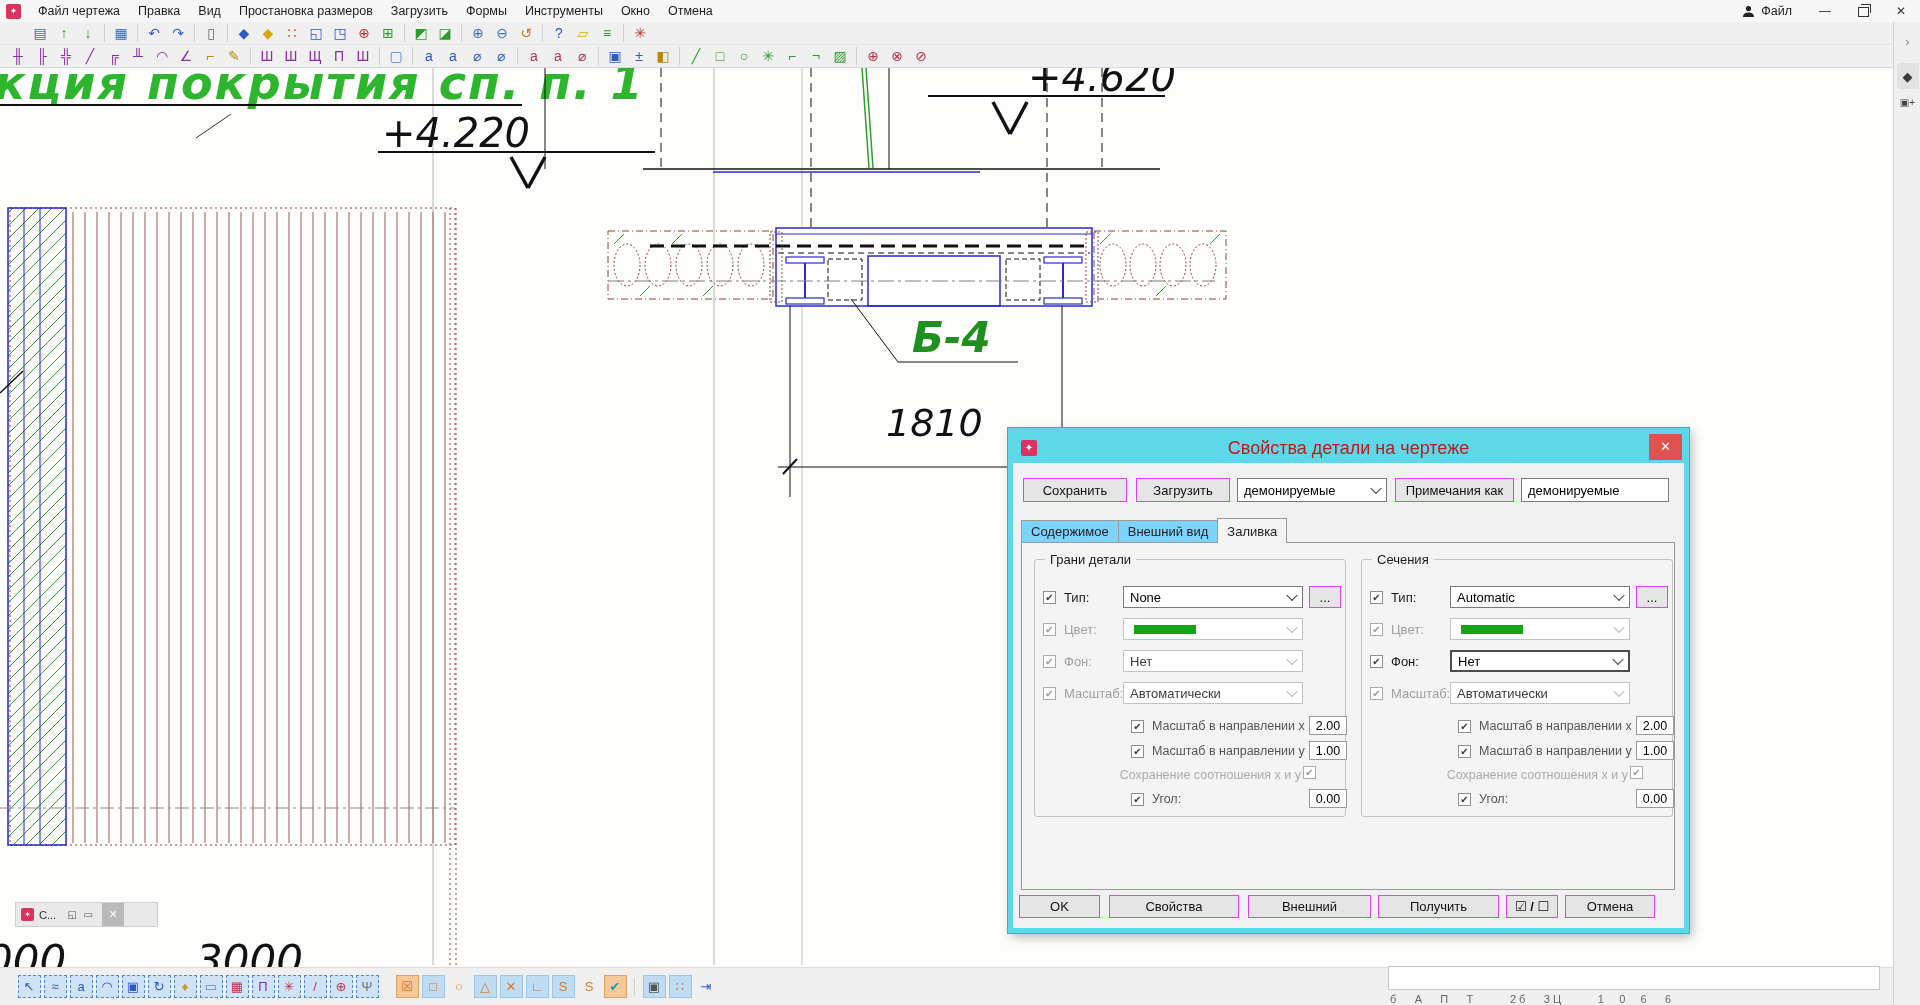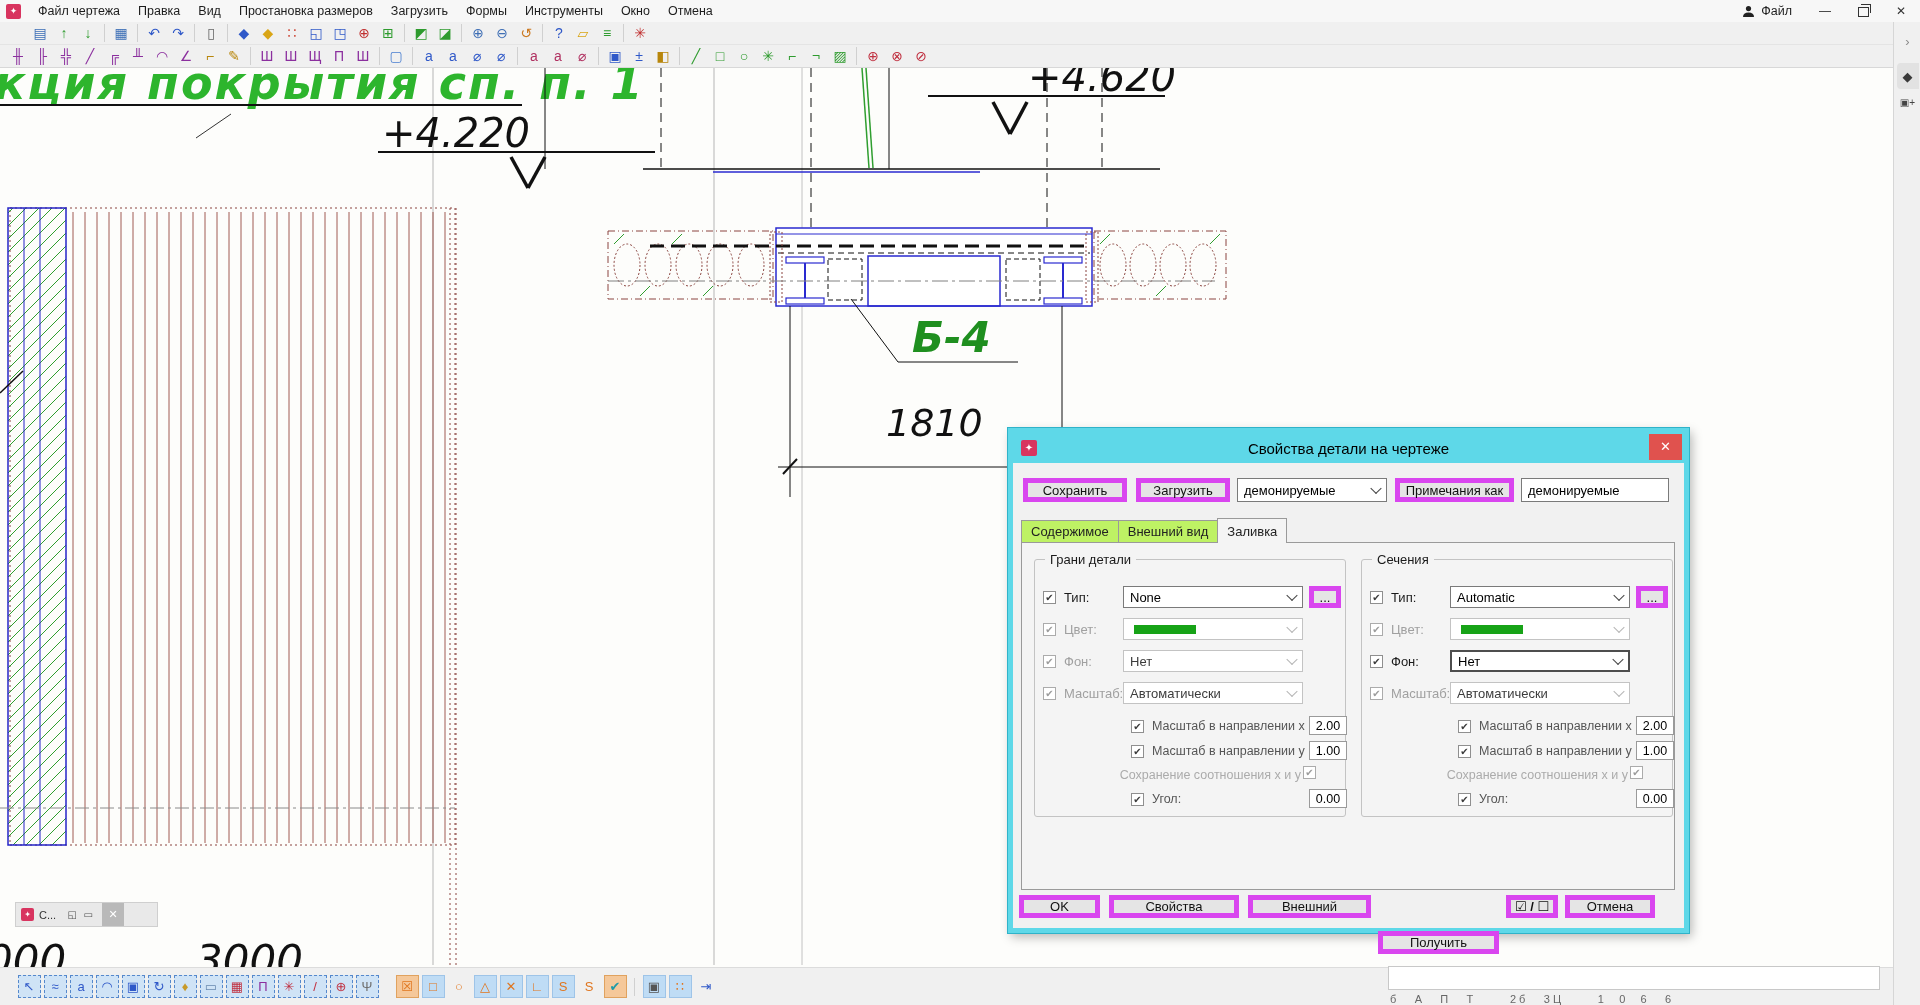--- a/index.html
+++ b/index.html
@@ -44,33 +44,33 @@
   #miniwin .mlogo{width:13px;height:13px;background:#d8345f;border-radius:2px;margin:0 5px;color:#fff;font-size:8px;line-height:13px;text-align:center;}
   #miniwin .mtitle{font-size:11px;color:#333;margin-right:8px;}
   #miniwin .mbtn{font-size:10px;color:#555;width:16px;text-align:center;}
   #miniwin .mclose{width:22px;height:23px;background:#b9b9b9;color:#fff;font-size:11px;line-height:23px;text-align:center;margin-left:6px;}
   
   #cmdstrip{left:1388px;top:966px;width:492px;height:24px;background:#ffffff;border:1px solid #c8c8c8;z-index:7;box-sizing:border-box;}
   #statusfrag{left:1390px;top:993px;width:490px;height:12px;overflow:hidden;z-index:7;font-size:11px;color:#666;white-space:pre;}
   
   #dialog{left:1008px;top:428px;width:681px;height:505px;z-index:10;border:5px solid #5ed8e8;box-shadow:0 0 0 1px #2fb3c9,3px 4px 10px rgba(0,0,0,.28);background:#f1f1f1;box-sizing:border-box;}
   #dlg-title{height:30px;background:#5ed8e8;position:relative;display:flex;align-items:center;justify-content:center;}
-  #dlg-title .dtext{font-size:15px;color:#000000;}
+  #dlg-title .dtext{font-size:18px;color:#b91c1c;}
   #dlg-title .dlogo{position:absolute;left:8px;top:7px;width:16px;height:16px;background:#d8345f;border-radius:2px;color:#fff;font-size:10px;line-height:16px;text-align:center;}
   #dlg-close{position:absolute;right:2px;top:1px;width:33px;height:26px;background:#e0524e;color:#fff;font-size:13px;line-height:26px;text-align:center;}
   #dlg-client{position:relative;width:671px;height:465px;background:#f1f1f1;}
-  .btn{position:absolute;background:#e5e5e5;border:5px solid #d946ef;font-size:13px;color:#111;display:flex;align-items:center;justify-content:center;box-sizing:border-box;text-align:center;}
+  .btn{position:absolute;background:#e5e5e5;border:1px solid #d946ef;font-size:13px;color:#111;display:flex;align-items:center;justify-content:center;box-sizing:border-box;text-align:center;}
   .combo{position:absolute;background:#fff;border:1px solid #7a7a7a;font-size:13px;color:#000;display:flex;align-items:center;padding-left:6px;box-sizing:border-box;}
   .combo .arr{position:absolute;right:6px;top:50%;width:7px;height:7px;border-right:1.6px solid #444;border-bottom:1.6px solid #444;transform:translateY(-70%) rotate(45deg);}
   .combo.dis{border-color:#c3c3c3;color:#3c3c3c;}
   .combo.dis .arr{border-color:#b5b5b5;}
   .combo.strong{border:2px solid #4d4d4d;}
   .tfield{position:absolute;background:#fff;border:1px solid #7a7a7a;font-size:13px;color:#000;padding-left:6px;box-sizing:border-box;font-family:"Liberation Sans",sans-serif;}
   .tabs{position:absolute;left:8px;top:57px;height:23px;display:flex;align-items:flex-end;}
-  .tab{border:1px solid #9a9a9a;border-bottom:none;background:#bef264;font-size:13px;color:#222;padding:3px 9px 4px 9px;margin-right:-1px;}
+  .tab{border:1px solid #9a9a9a;border-bottom:none;background:#7dd3fc;font-size:13px;color:#222;padding:3px 9px 4px 9px;margin-right:-1px;}
   .tab.active{background:#f4f4f4;padding-top:5px;position:relative;z-index:3;}
   #tabpage{position:absolute;left:8px;top:79px;width:654px;height:348px;background:#f4f4f4;border:1px solid #9a9a9a;box-sizing:border-box;}
   .gbox{position:absolute;top:16px;width:310px;height:256px;border:1px solid #c3c3c3;border-radius:3px;}
   .gbox .gtitle{position:absolute;left:10px;top:-8px;background:#f4f4f4;padding:0 5px;font-size:13px;color:#1a1a1a;}
   .row{position:absolute;height:22px;display:flex;align-items:center;}
   .cb{width:13px;height:13px;background:#fff;border:1px solid #8f8f8f;display:inline-flex;align-items:center;justify-content:center;font-size:10px;color:#3c3c3c;box-sizing:border-box;}
   .cb.dim{color:#9c9c9c;border-color:#ababab;}
   .rlabel{font-size:13px;color:#1a1a1a;margin-left:8px;}
   .rlabel.dim{color:#a0a0a0;}
   .rlabel.mid{color:#555;}
@@ -672,17 +672,17 @@
           <span class="cb">✔</span>
           <span class="rlabel mid" style="font-size:12.5px;">Угол:</span>
         </div>
         <div class="num" style="left:274px;top:229px;">0.00</div>
       </div>
     </div>
 
     <div class="btn" style="left:6px;top:432px;width:81px;height:23px;">OK</div>
     <div class="btn" style="left:96px;top:432px;width:130px;height:23px;">Свойства</div>
     <div class="btn" style="left:235px;top:432px;width:123px;height:23px;">Внешний</div>
-    <div class="btn" style="left:365px;top:432px;width:121px;height:23px;margin-top:36px;">Получить</div>
+    <div class="btn" style="left:365px;top:432px;width:121px;height:23px;">Получить</div>
     <div class="btn" style="left:493px;top:432px;width:52px;height:23px;font-weight:bold;">☑ / ☐</div>
     <div class="btn" style="left:552px;top:432px;width:90px;height:23px;">Отмена</div>
   </div>
 </div>
 
 </body></html>

